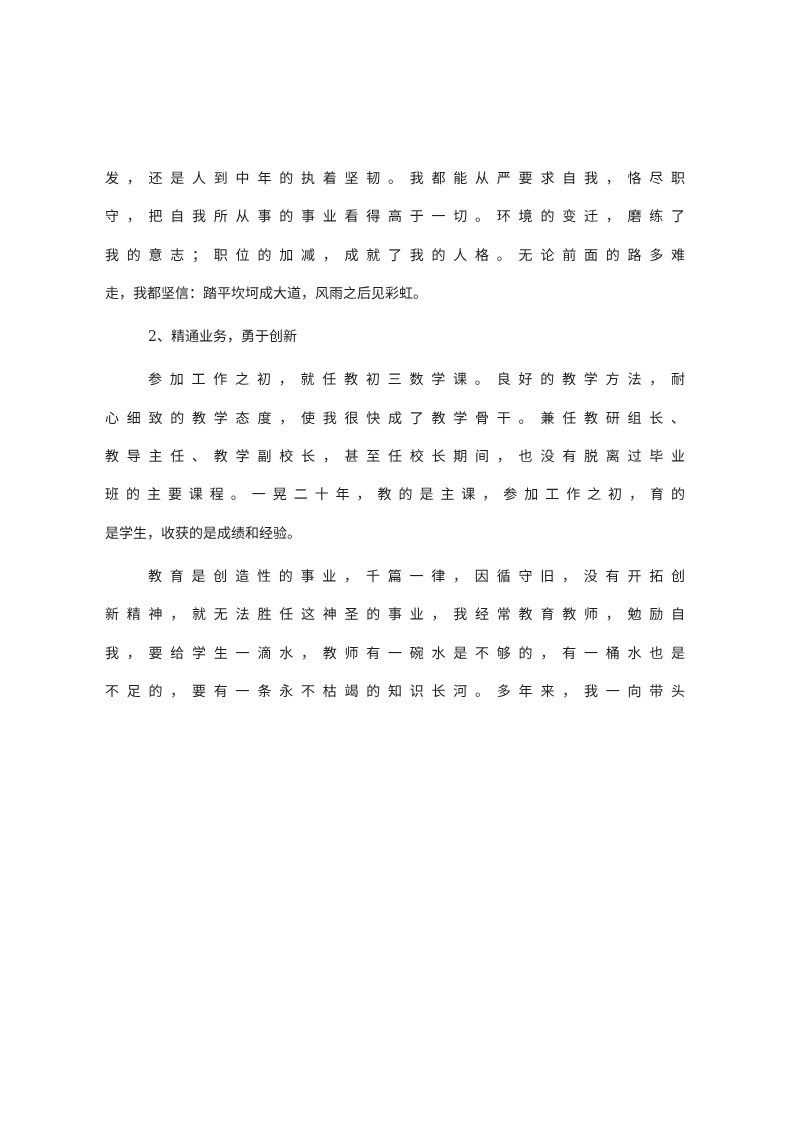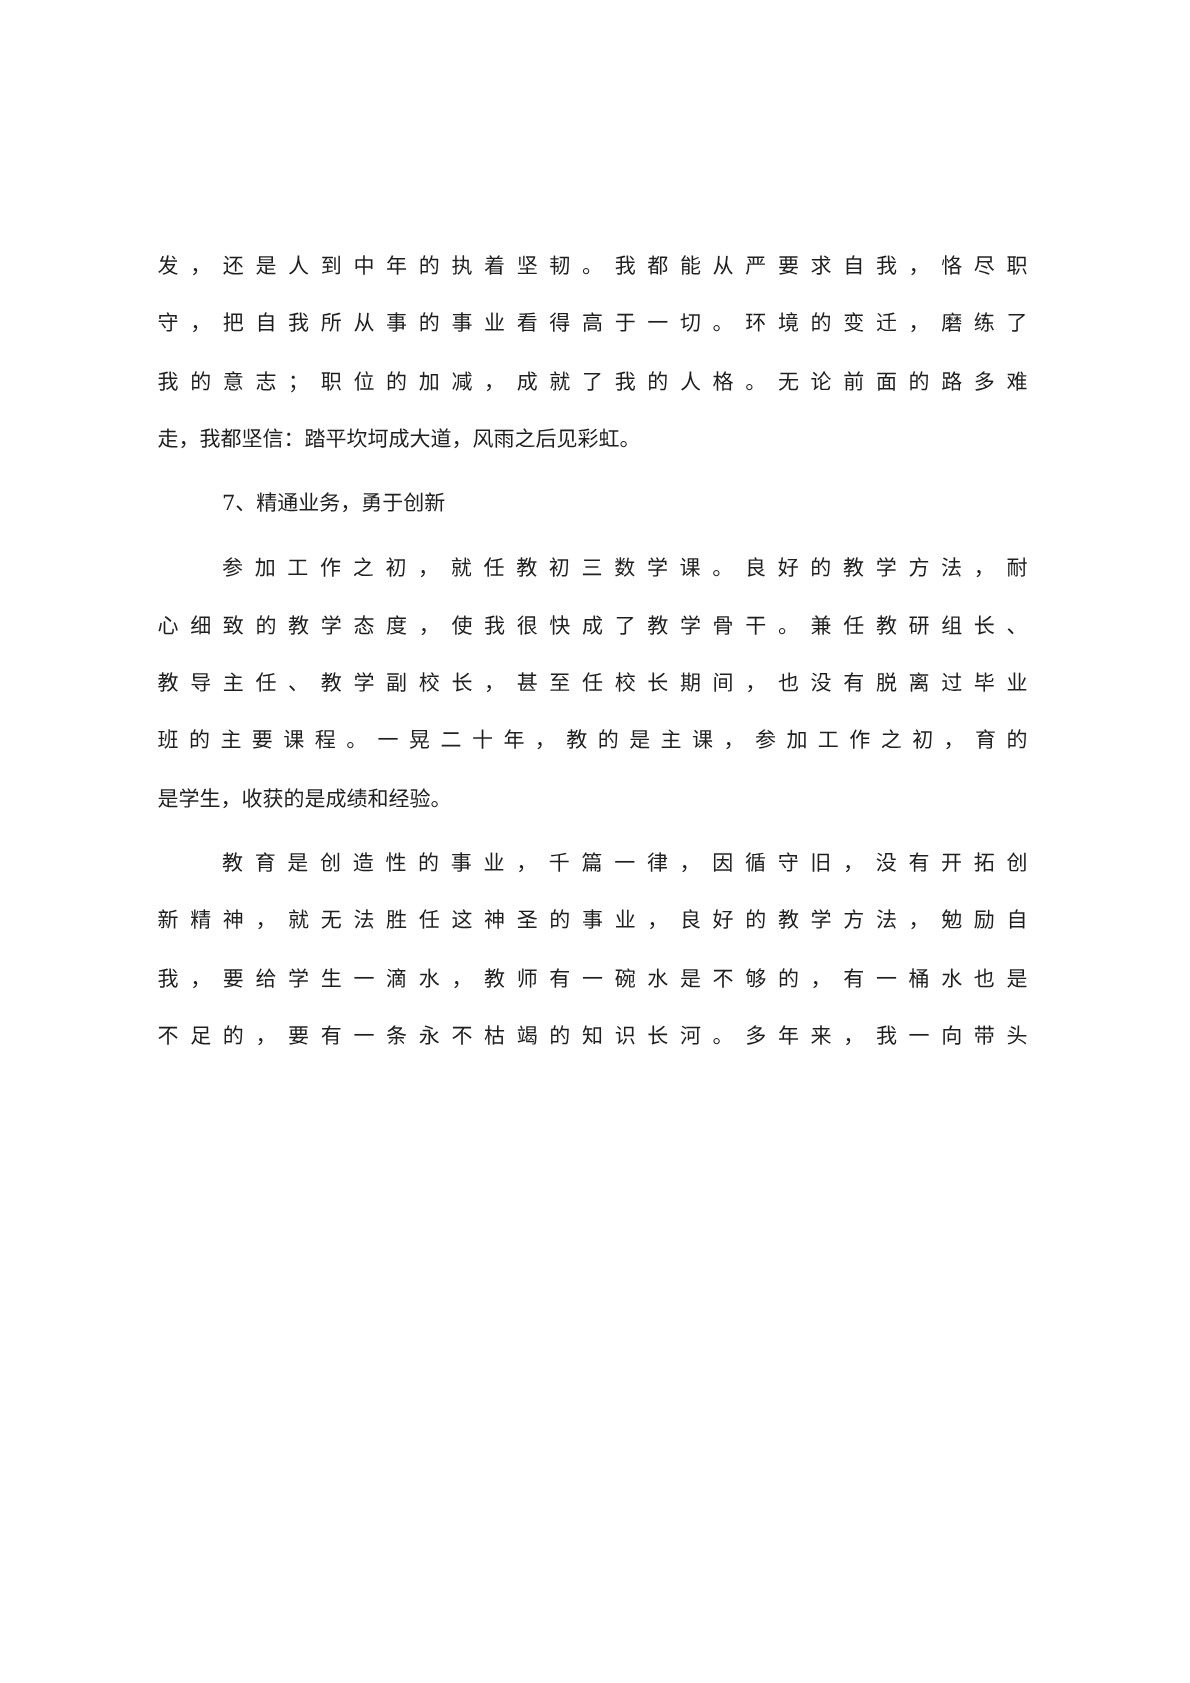--- a/index.html
+++ b/index.html
@@ -56,33 +56,33 @@
   <div class="text-column">
 
     <div class="para">
       <div class="line">发，还是人到中年的执着坚韧。我都能从严要求自我，恪尽职</div>
       <div class="line">守，把自我所从事的事业看得高于一切。环境的变迁，磨练了</div>
       <div class="line">我的意志；职位的加减，成就了我的人格。无论前面的路多难</div>
       <div class="line last">走，我都坚信：踏平坎坷成大道，风雨之后见彩虹。</div>
     </div>
 
     <div class="para heading">
-      <div class="line last indent">7、精通业务，勇于创新</div>
+      <div class="line last indent">2、精通业务，勇于创新</div>
     </div>
 
     <div class="para">
       <div class="line indent">参加工作之初，就任教初三数学课。良好的教学方法，耐</div>
       <div class="line">心细致的教学态度，使我很快成了教学骨干。兼任教研组长、</div>
       <div class="line">教导主任、教学副校长，甚至任校长期间，也没有脱离过毕业</div>
       <div class="line">班的主要课程。一晃二十年，教的是主课，参加工作之初，育的</div>
       <div class="line last">是学生，收获的是成绩和经验。</div>
     </div>
 
     <div class="para">
       <div class="line indent">教育是创造性的事业，千篇一律，因循守旧，没有开拓创</div>
-      <div class="line">新精神，就无法胜任这神圣的事业，良好的教学方法，勉励自</div>
+      <div class="line">新精神，就无法胜任这神圣的事业，我经常教育教师，勉励自</div>
       <div class="line">我，要给学生一滴水，教师有一碗水是不够的，有一桶水也是</div>
       <div class="line">不足的，要有一条永不枯竭的知识长河。多年来，我一向带头</div>
 
     </div>
 
   </div>
 </div>
 
 </body></html>

